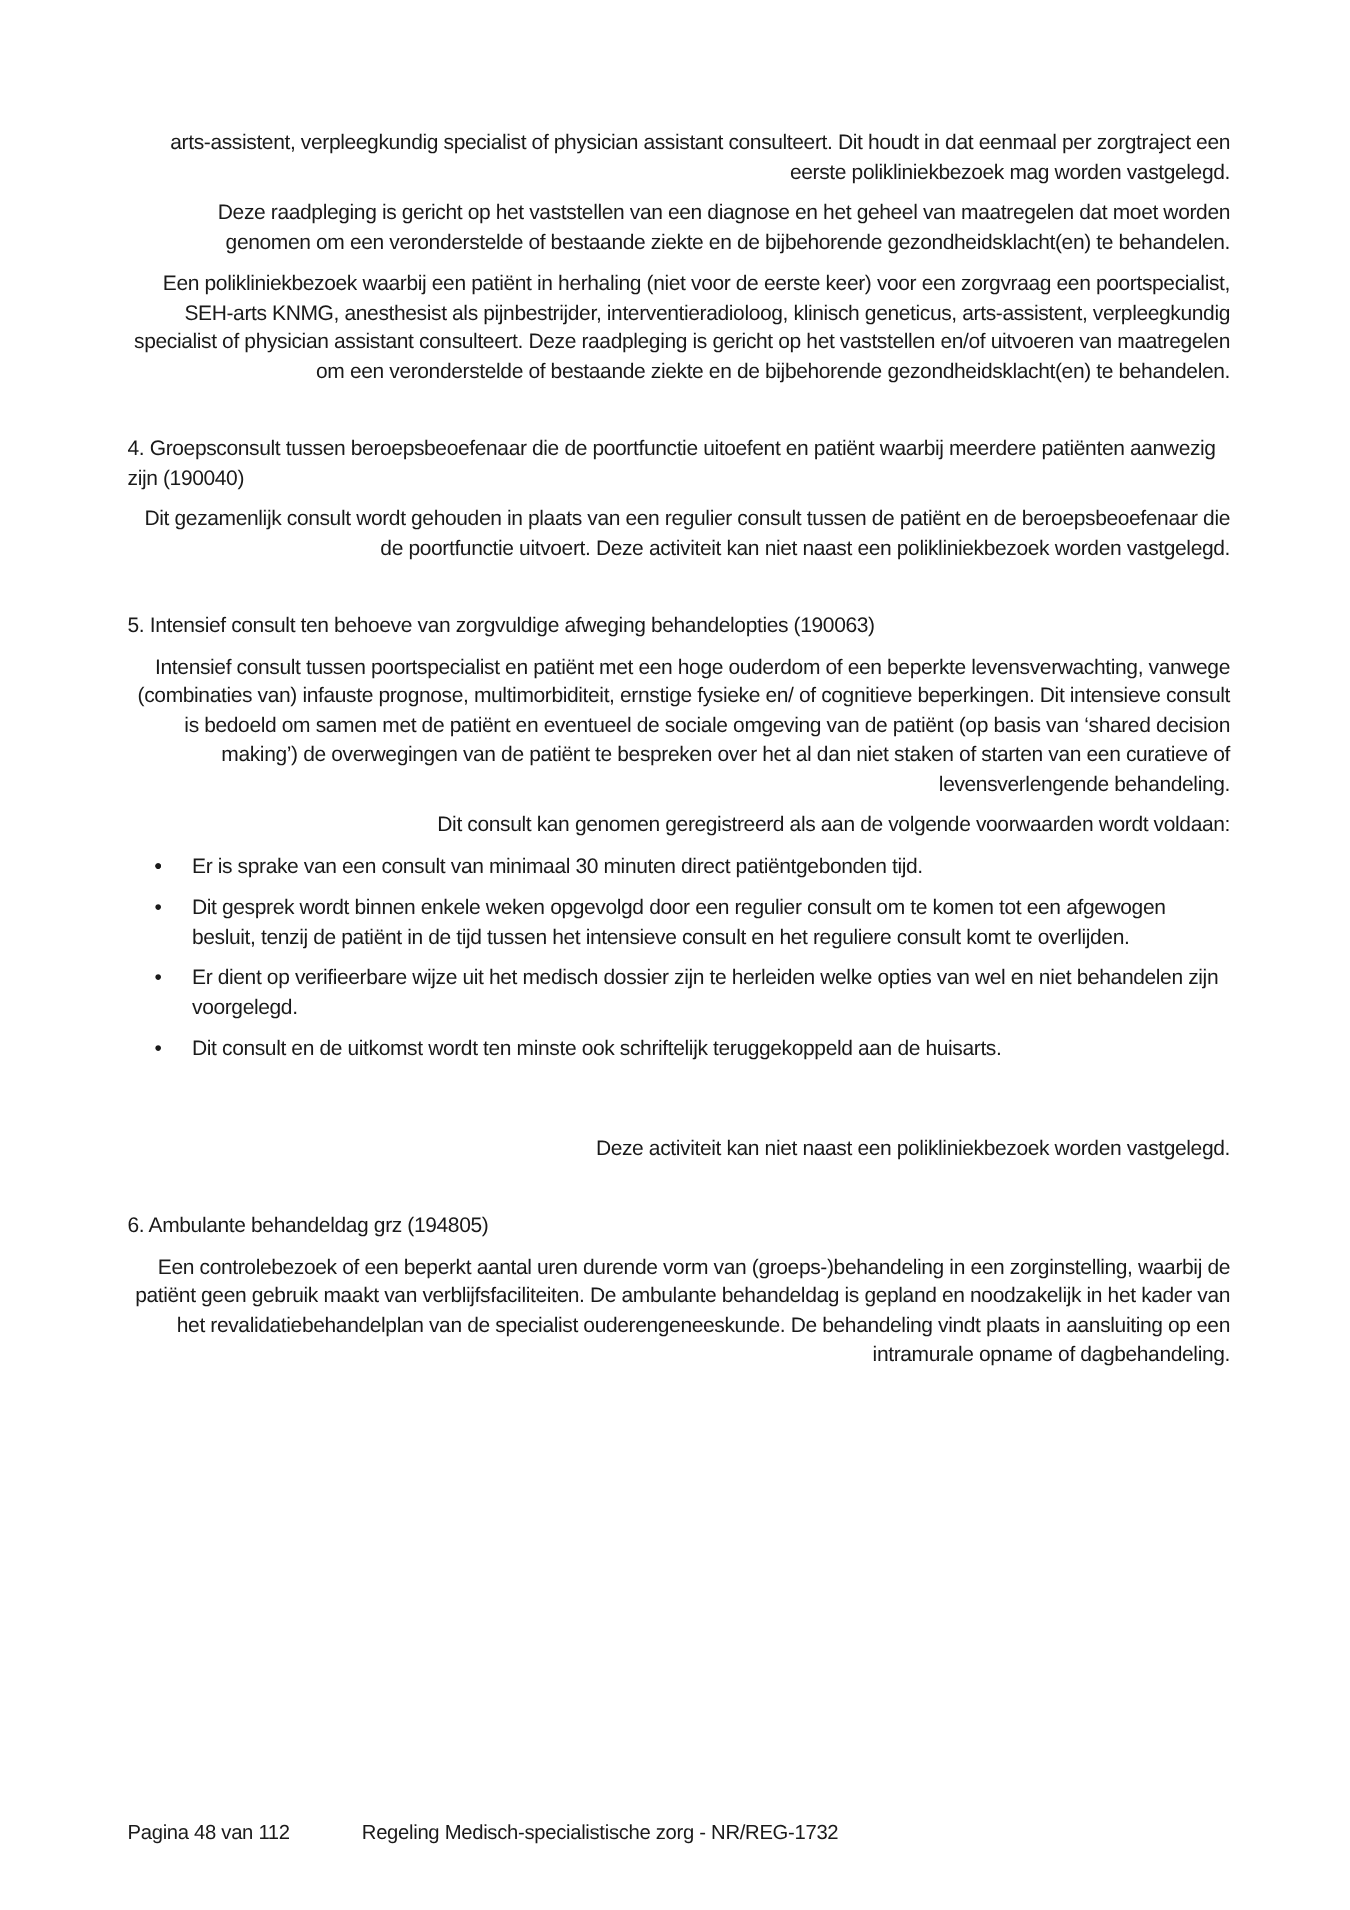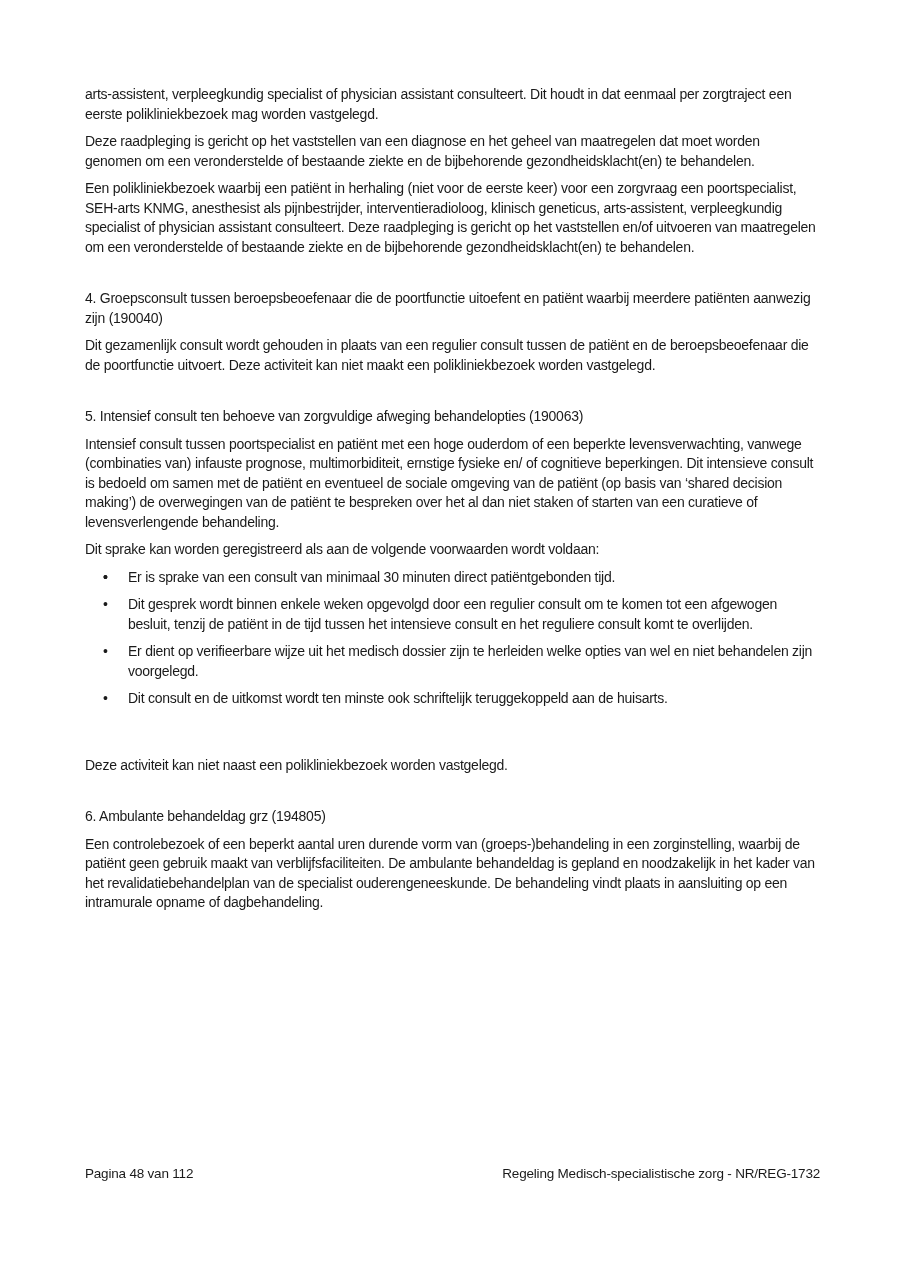--- a/index.html
+++ b/index.html
@@ -1,44 +1,44 @@
 <!DOCTYPE html>
 <html><head>
 <meta charset="utf-8">
 <style>
   html, body { margin: 0; padding: 0; background: #ffffff; }
   body { width: 900px; height: 1273px; position: relative; overflow: hidden;
          font-family: "Liberation Sans", sans-serif; color: #1a1a1a; }
   .page { position: absolute; left: 85px; top: 85px; width: 735px; }
   p { margin: 0; font-size: 14px; line-height: 19.5px; letter-spacing: -0.25px; }
-  .para { margin-bottom: 8px; }
+  .para { margin-bottom: 8px; text-align: right; }
   .heading { margin-top: 32px; margin-bottom: 8px; }
   ul.bullets { list-style: none; margin: 0; padding: 0; }
   ul.bullets li { position: relative; padding-left: 43px; font-size: 14px; line-height: 19.5px;
                   letter-spacing: -0.25px; margin-bottom: 8px; }
   ul.bullets li .dot { position: absolute; left: 18px; top: 0; }
   .gap-large { height: 39px; }
-  .footer { position: absolute; top: 1166px; left: 85px; width: 735px; font-size: 13.5px;
-            display: flex; justify-content: space-between; letter-spacing: -0.2px; gap: 48px; }
+  .footer { position: absolute; top: 1214px; left: 85px; width: 735px; font-size: 13.5px;
+            display: flex; justify-content: flex-start; letter-spacing: -0.2px; gap: 48px; }
 </style>
 </head>
 <body>
 
 <div class="page">
   <p class="para">arts-assistent, verpleegkundig specialist of physician assistant consulteert. Dit houdt in dat eenmaal per zorgtraject een eerste polikliniekbezoek mag worden vastgelegd.</p>
   <p class="para">Deze raadpleging is gericht op het vaststellen van een diagnose en het geheel van maatregelen dat moet worden genomen om een veronderstelde of bestaande ziekte en de bijbehorende gezondheidsklacht(en) te behandelen.</p>
 
   <p class="para">Een polikliniekbezoek waarbij een patiënt in herhaling (niet voor de eerste keer) voor een zorgvraag een poortspecialist, SEH-arts KNMG, anesthesist als pijnbestrijder, interventieradioloog, klinisch geneticus, arts-assistent, verpleegkundig specialist of physician assistant consulteert. Deze raadpleging is gericht op het vaststellen en/of uitvoeren van maatregelen om een veronderstelde of bestaande ziekte en de bijbehorende gezondheidsklacht(en) te behandelen.</p>
 
   <p class="heading">4. Groepsconsult tussen beroepsbeoefenaar die de poortfunctie uitoefent en patiënt waarbij meerdere patiënten aanwezig zijn (190040)</p>
-  <p class="para">Dit gezamenlijk consult wordt gehouden in plaats van een regulier consult tussen de patiënt en de beroepsbeoefenaar die de poortfunctie uitvoert. Deze activiteit kan niet maakt een polikliniekbezoek worden vastgelegd.</p>
+  <p class="para">Dit gezamenlijk consult wordt gehouden in plaats van een regulier consult tussen de patiënt en de beroepsbeoefenaar die de poortfunctie uitvoert. Deze activiteit kan niet naast een polikliniekbezoek worden vastgelegd.</p>
 
   <p class="heading">5. Intensief consult ten behoeve van zorgvuldige afweging behandelopties (190063)</p>
   <p class="para">Intensief consult tussen poortspecialist en patiënt met een hoge ouderdom of een beperkte levensverwachting, vanwege (combinaties van) infauste prognose, multimorbiditeit, ernstige fysieke en/ of cognitieve beperkingen. Dit intensieve consult is bedoeld om samen met de patiënt en eventueel de sociale omgeving van de patiënt (op basis van ‘shared decision making’) de overwegingen van de patiënt te bespreken over het al dan niet staken of starten van een curatieve of levensverlengende behandeling.</p>
-  <p class="para">Dit sprake kan worden geregistreerd als aan de volgende voorwaarden wordt voldaan:</p>
+  <p class="para">Dit consult kan genomen geregistreerd als aan de volgende voorwaarden wordt voldaan:</p>
 
   <ul class="bullets">
     <li><span class="dot">•</span></li>
     <li><span class="dot">•</span><span>Er is sprake van een consult van minimaal 30 minuten direct patiëntgebonden tijd.</span></li>
     <li><span class="dot">•</span><span>Dit gesprek wordt binnen enkele weken opgevolgd door een regulier consult om te komen tot een afgewogen besluit, tenzij de patiënt in de tijd tussen het intensieve consult en het reguliere consult komt te overlijden.</span></li>
     <li><span class="dot">•</span><span>Er dient op verifieerbare wijze uit het medisch dossier zijn te herleiden welke opties van wel en niet behandelen zijn voorgelegd.</span></li>
     <li><span class="dot">•</span><span>Dit consult en de uitkomst wordt ten minste ook schriftelijk teruggekoppeld aan de huisarts.</span></li>
   </ul>
 
   <div class="gap-large"></div>

